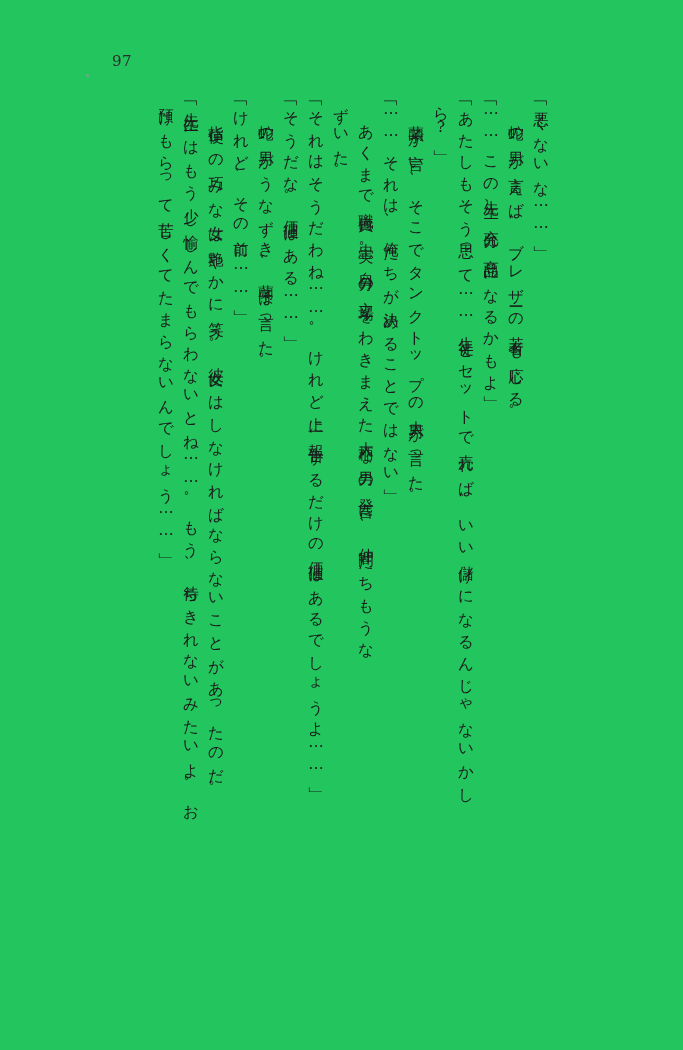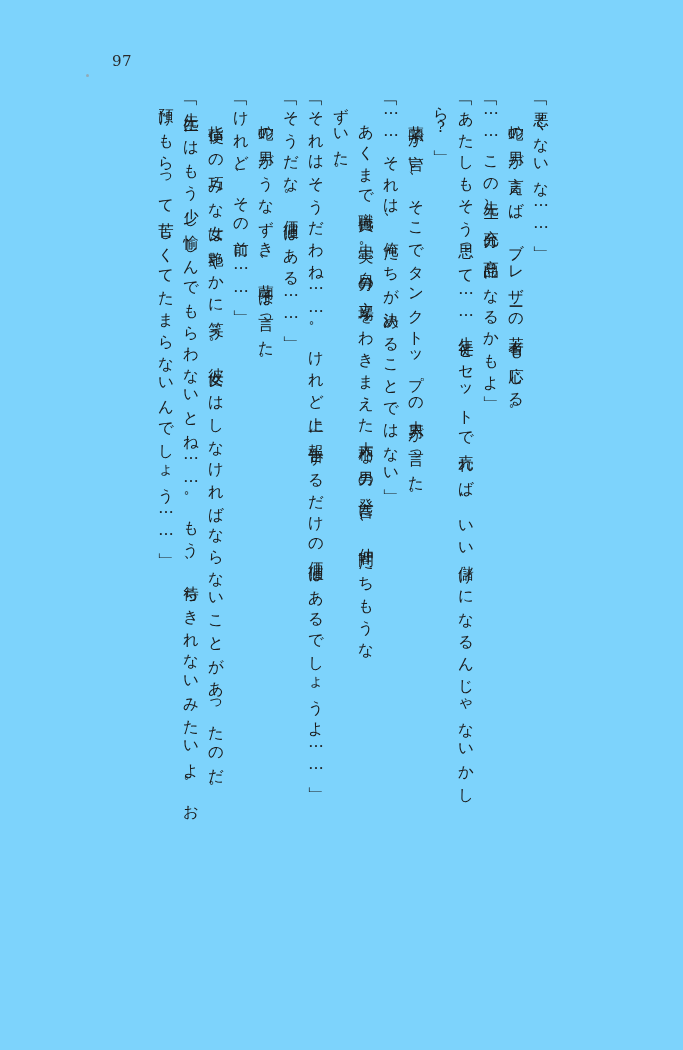--- a/index.html
+++ b/index.html
@@ -11,21 +11,21 @@
     width: 683px;
     height: 1050px;
     overflow: hidden;
     font-family: "DejaVu Serif", "Liberation Serif", serif;
     color: #1a1a1a;
   }
   .page {
     position: relative;
     width: 683px;
     height: 1050px;
-    background: #7dd3fc;
+    background: #22c55e;
   }
   .page-number {
     position: absolute;
     left: 112px;
     top: 52px;
     font-size: 15px;
     font-family: "DejaVu Serif", "Liberation Serif", serif;
     color: #2a2a2a;
     letter-spacing: 0.5px;
   }

